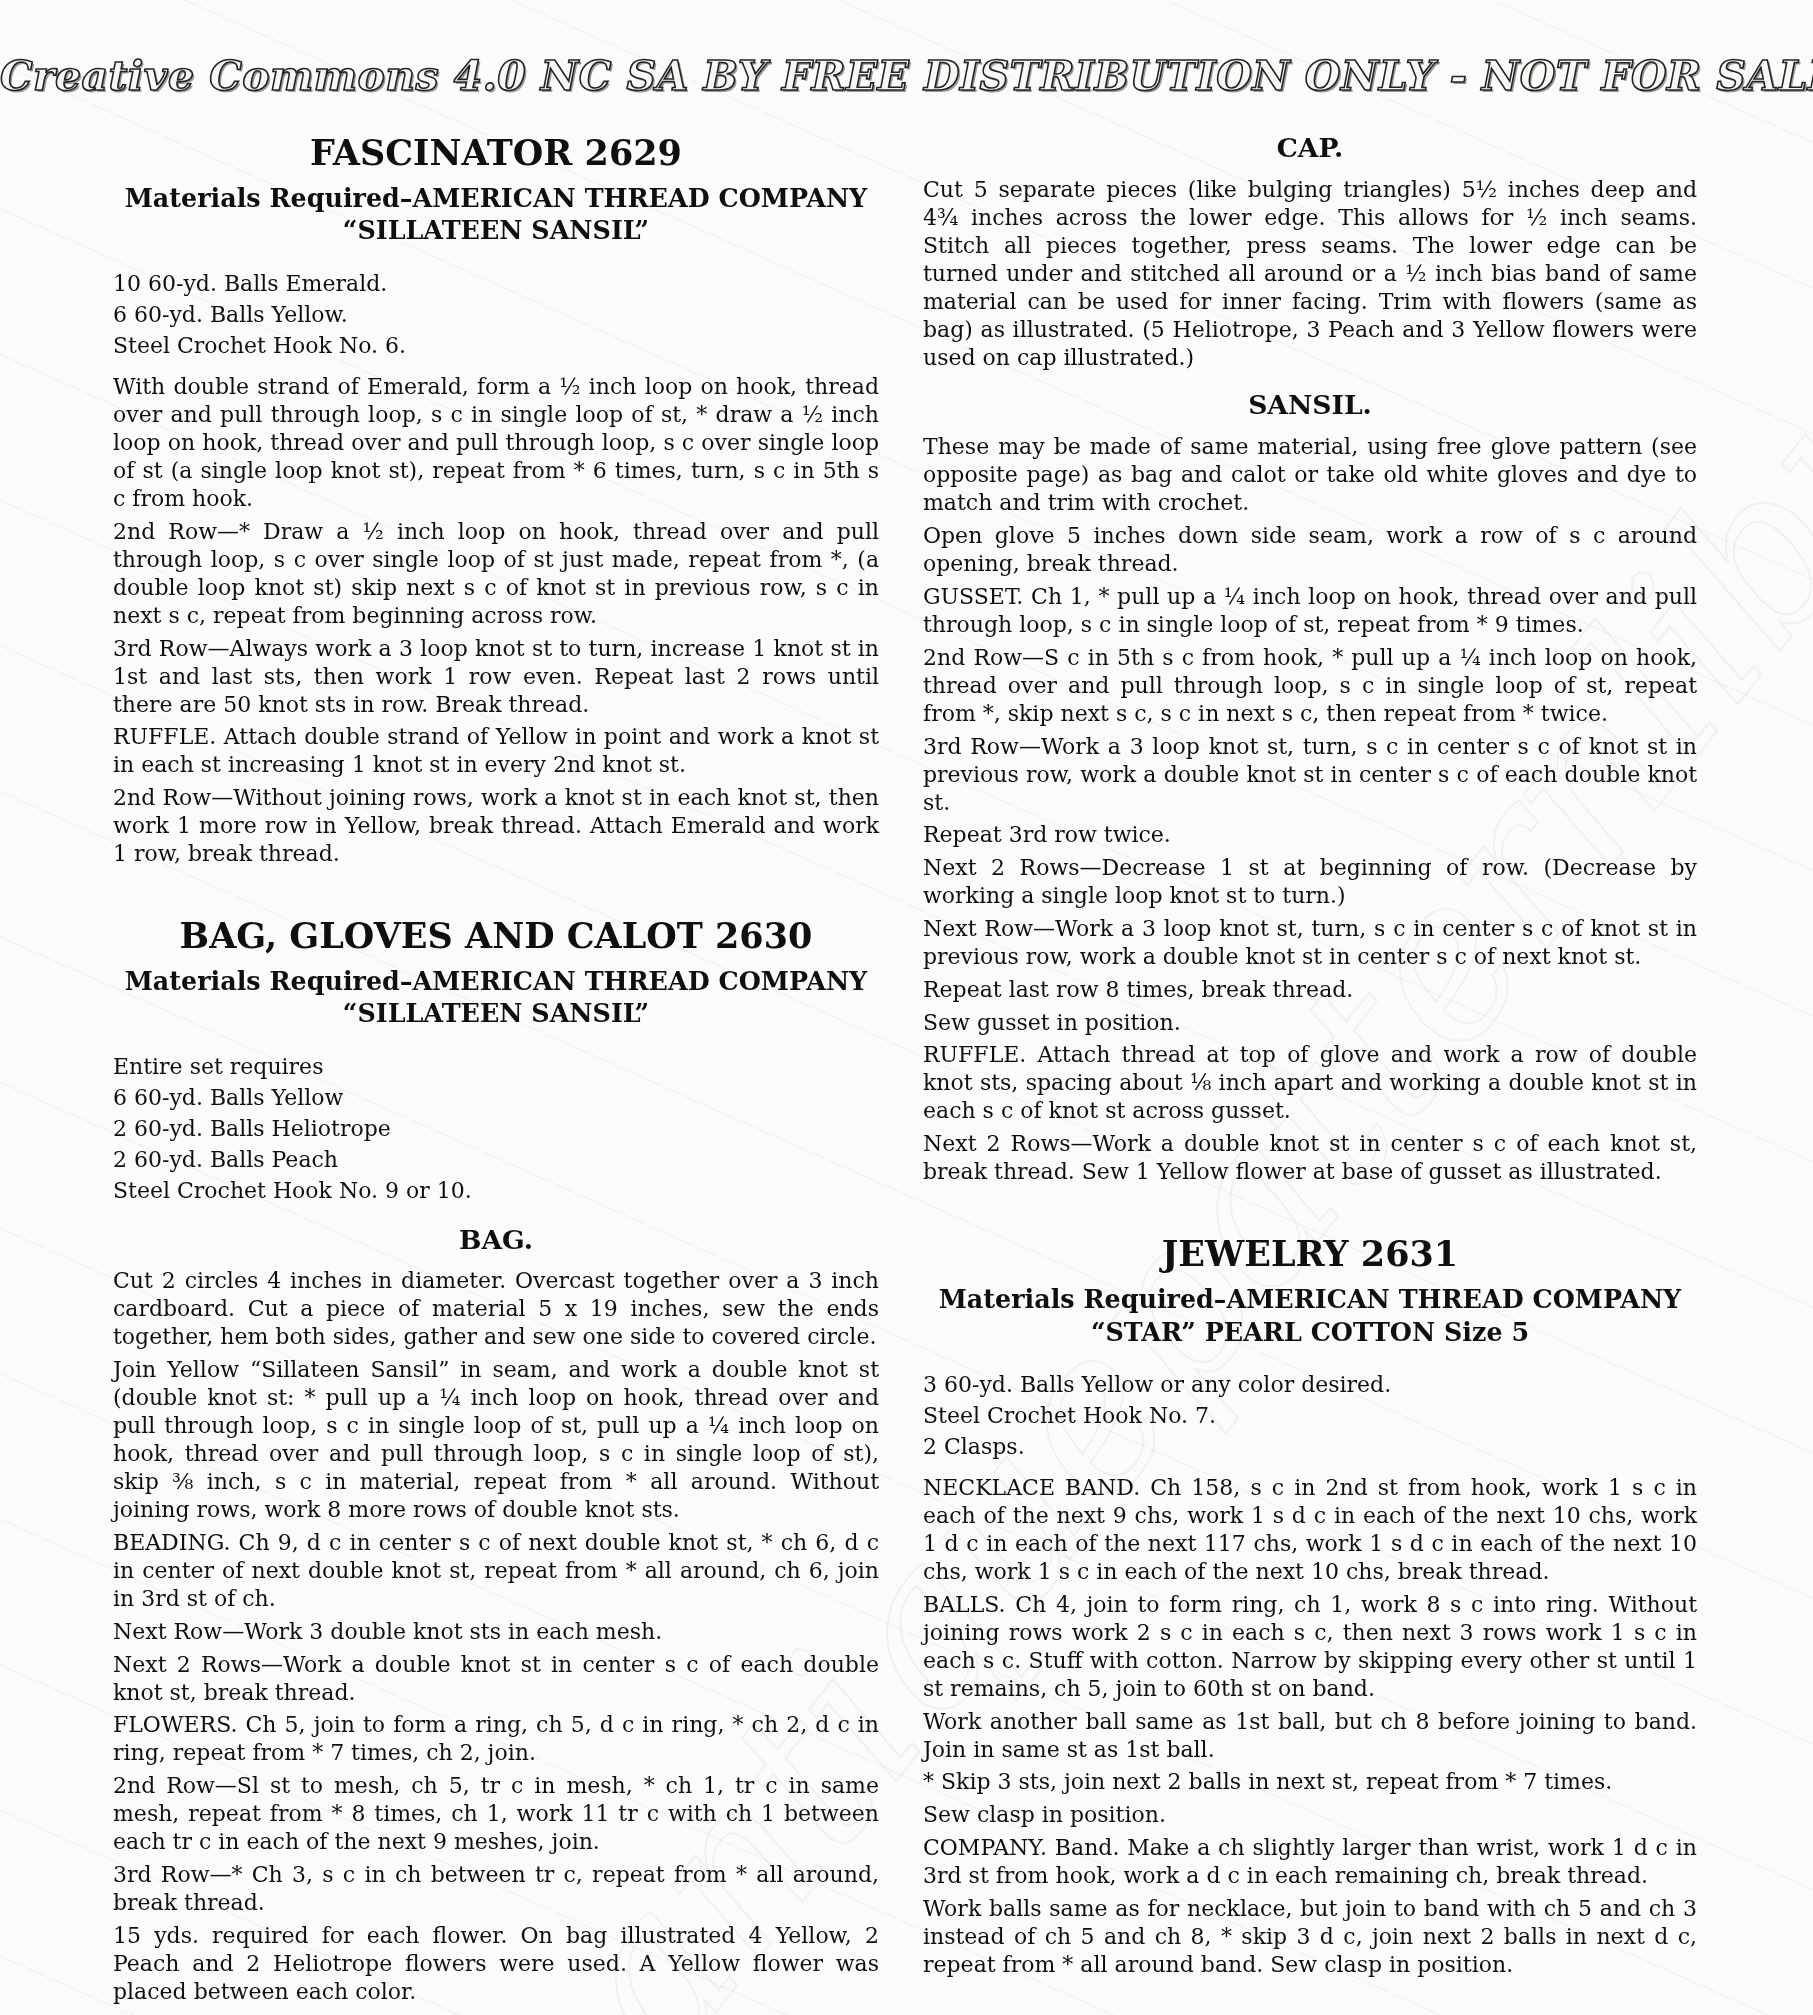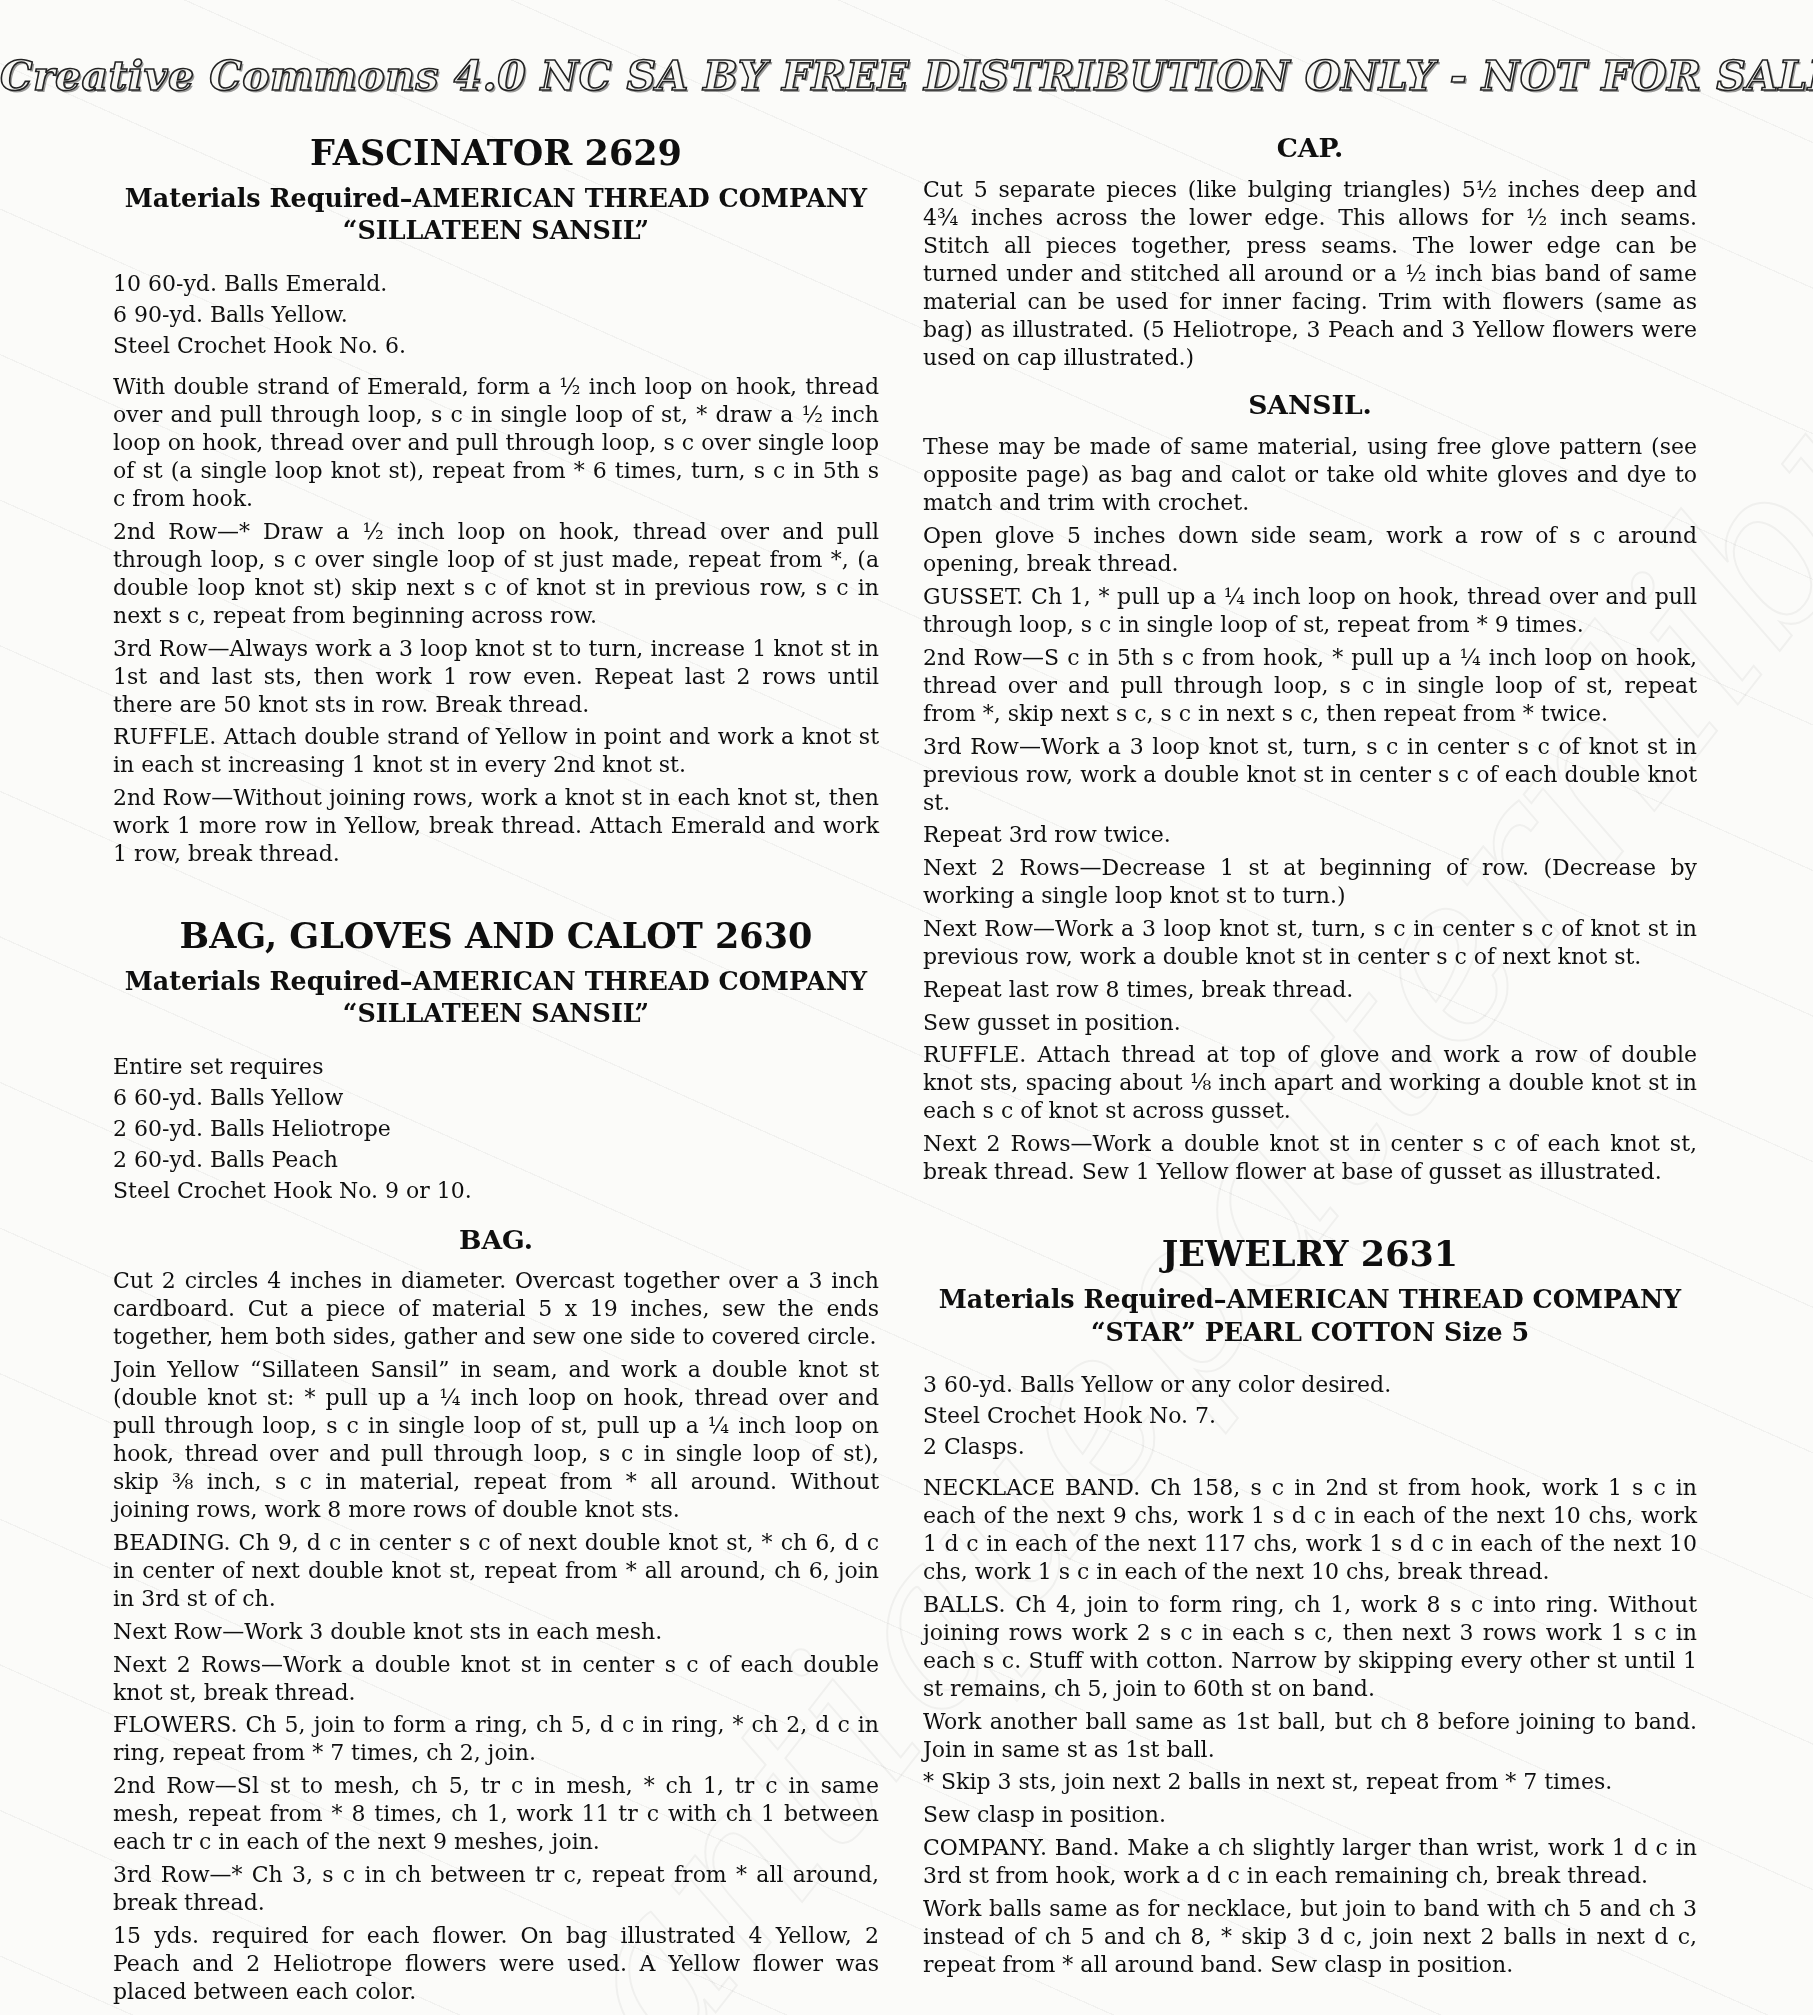--- a/index.html
+++ b/index.html
@@ -61,21 +61,21 @@
   <div class="ghost">www.antiquepatternlibrary.org</div>
   <div class="cc-header">Creative Commons 4.0 NC SA BY FREE DISTRIBUTION ONLY - NOT FOR SALE</div>
   <div class="col col-left" data-column="left">
       <div class="block-title">FASCINATOR 2629</div>
       <div class="block-subtitle">
         <div>Materials Required–AMERICAN THREAD COMPANY</div>
         <div>“SILLATEEN SANSIL”</div>
       </div>
       <div class="block-plain">
         <div>10 60-yd. Balls Emerald.</div>
-        <div>6 90-yd. Balls Yellow.</div>
+        <div>6 60-yd. Balls Yellow.</div>
         <div>Steel Crochet Hook No. 6.</div>
       </div>
       <div class="block-para">With double strand of Emerald, form a ½ inch loop on hook, thread over and pull through loop, s c in single loop of st, * draw a ½ inch loop on hook, thread over and pull through loop, s c over single loop of st (a single loop knot st), repeat from * 6 times, turn, s c in 5th s c from hook.</div>
       <div class="block-para"><b>2nd Row—</b>* Draw a ½ inch loop on hook, thread over and pull through loop, s c over single loop of st just made, repeat from *, (a double loop knot st) skip next s c of knot st in previous row, s c in next s c, repeat from beginning across row.</div>
       <div class="block-para"><b>3rd Row—</b>Always work a 3 loop knot st to turn, increase 1 knot st in 1st and last sts, then work 1 row even. Repeat last 2 rows until there are 50 knot sts in row. Break thread.</div>
       <div class="block-para"><b>RUFFLE.</b> Attach double strand of Yellow in point and work a knot st in each st increasing 1 knot st in every 2nd knot st.</div>
       <div class="block-para"><b>2nd Row—</b>Without joining rows, work a knot st in each knot st, then work 1 more row in Yellow, break thread. Attach Emerald and work 1 row, break thread.</div>
       <div class="block-title">BAG, GLOVES AND CALOT 2630</div>
       <div class="block-subtitle">
         <div>Materials Required–AMERICAN THREAD COMPANY</div>

